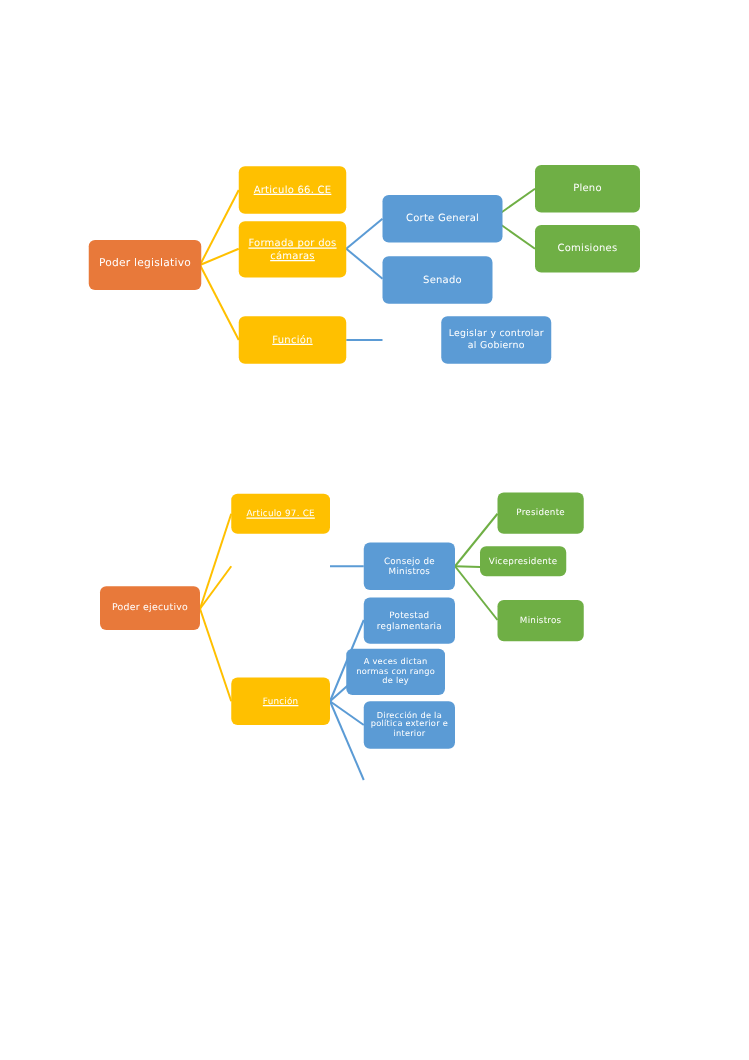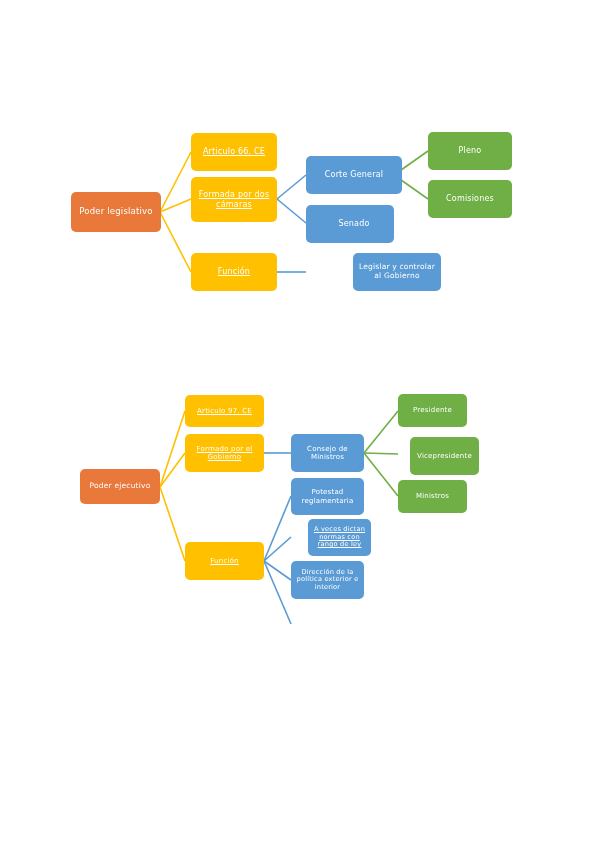--- a/index.html
+++ b/index.html
@@ -105,32 +105,31 @@
   <div class="node node-blue" style="left:306px; top:253px; width:88px; height:38px; font-size:7.5px;margin-left:47px;">Legislar y controlar al Gobierno</div>
 
   <div class="node node-green" style="left:428px; top:132px; width:84px; height:38px; font-size:8px;">Pleno</div>
 
   <div class="node node-green" style="left:428px; top:180px; width:84px; height:38px; font-size:8px;">Comisiones</div>
 
   <div class="node node-orange" style="left:80px; top:469px; width:80px; height:35px; font-size:7.5px;">Poder ejecutivo</div>
 
   <div class="node node-yellow" style="left:185px; top:395px; width:79px; height:32px; font-size:7px;">Articulo 97. CE</div>
 
-  <div class="node node-yellow" style="left:185px; top:434px; width:79px; height:38px; font-size:7px;">Formado por el Gobierno</div>
 
   <div class="node node-yellow" style="left:185px; top:542px; width:79px; height:38px; font-size:7px;">Función</div>
 
   <div class="node node-blue" style="left:291px; top:434px; width:73px; height:38px; font-size:7px;">Consejo de Ministros</div>
 
   <div class="node node-blue" style="left:291px; top:478px; width:73px; height:37px; font-size:7px;">Potestad reglamentaria</div>
 
-  <div class="node node-blue" style="left:308px; top:519px; width:63px; height:37px; font-size:6.6px;text-decoration:underline;">A veces dictan normas con rango de ley</div>
+  <div class="node node-blue" style="left:277px; top:519px; width:79px; height:37px; font-size:6.6px;">A veces dictan normas con rango de ley</div>
 
   <div class="node node-blue" style="left:291px; top:561px; width:73px; height:38px; font-size:6.6px;">Dirección de la política exterior e interior</div>
 
 
   <div class="node node-green" style="left:398px; top:394px; width:69px; height:33px; font-size:7px;">Presidente</div>
 
-  <div class="node node-green" style="left:410px; top:437px; width:69px; height:38px; font-size:7px;text-align:center;">Vicepresidente</div>
+  <div class="node node-green" style="left:384px; top:437px; width:69px; height:24px; font-size:7px;text-align:center;">Vicepresidente</div>
 
   <div class="node node-green" style="left:398px; top:480px; width:69px; height:33px; font-size:7px;">Ministros</div>
 
 </div>
 
 </body></html>

